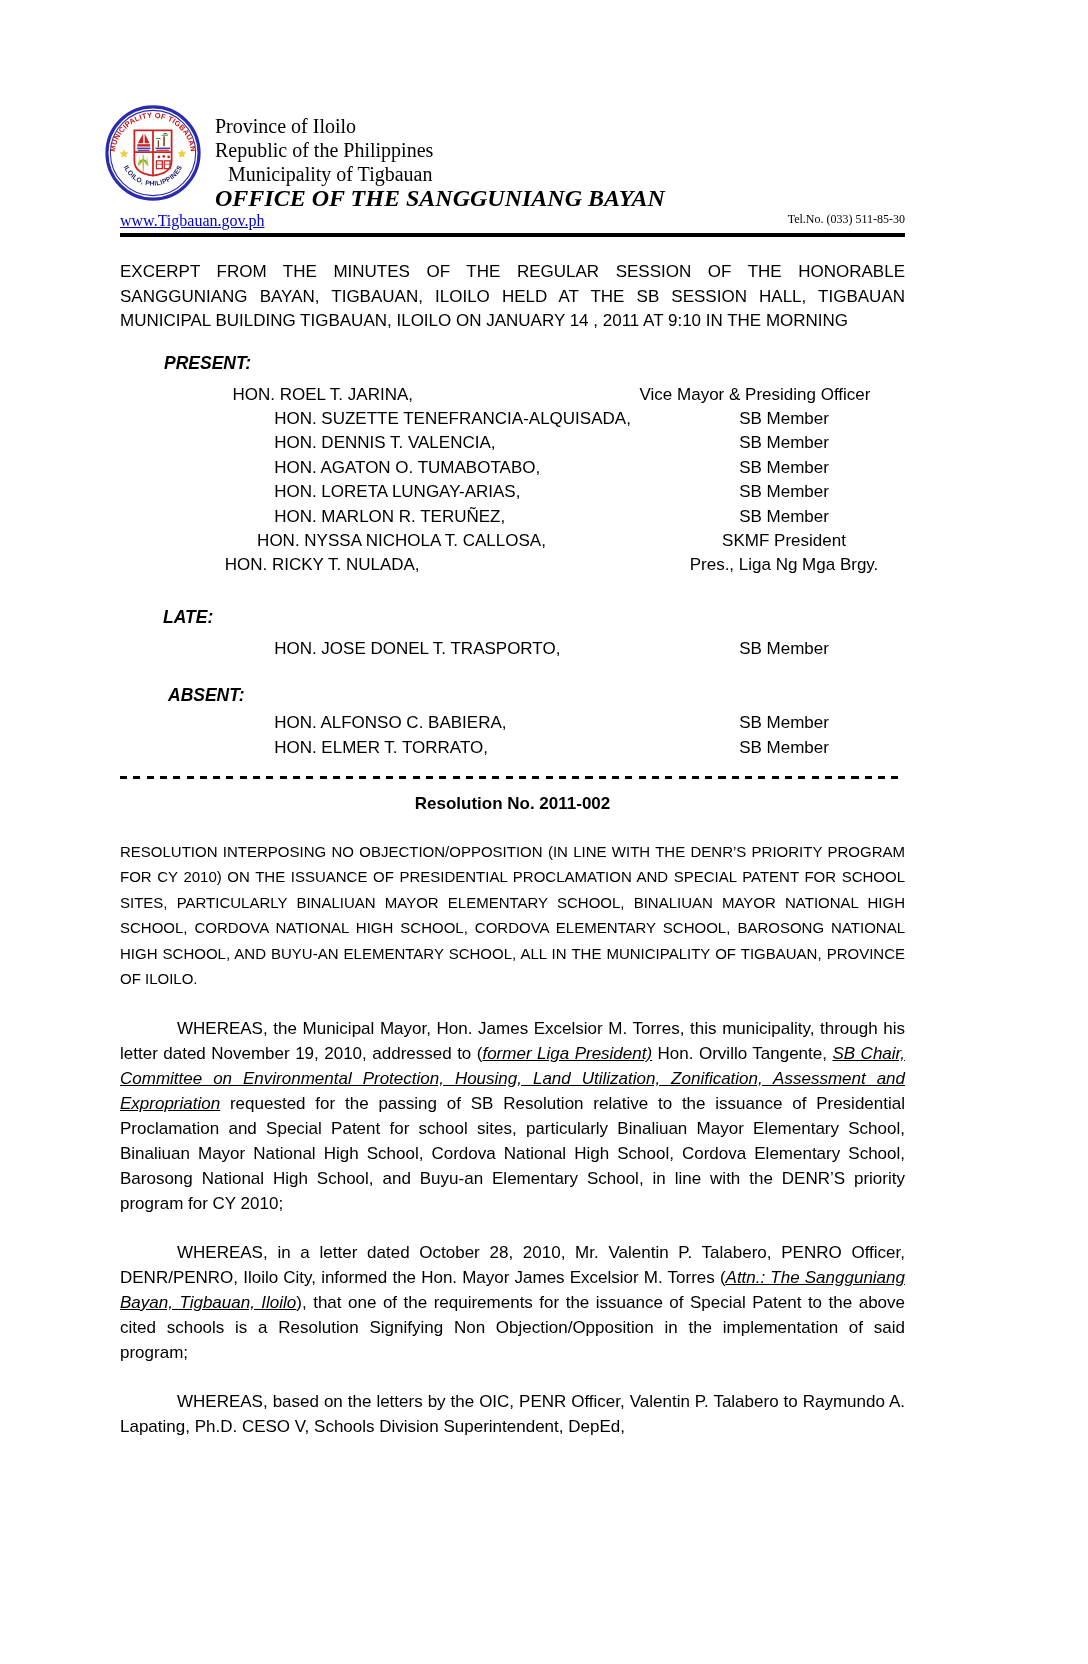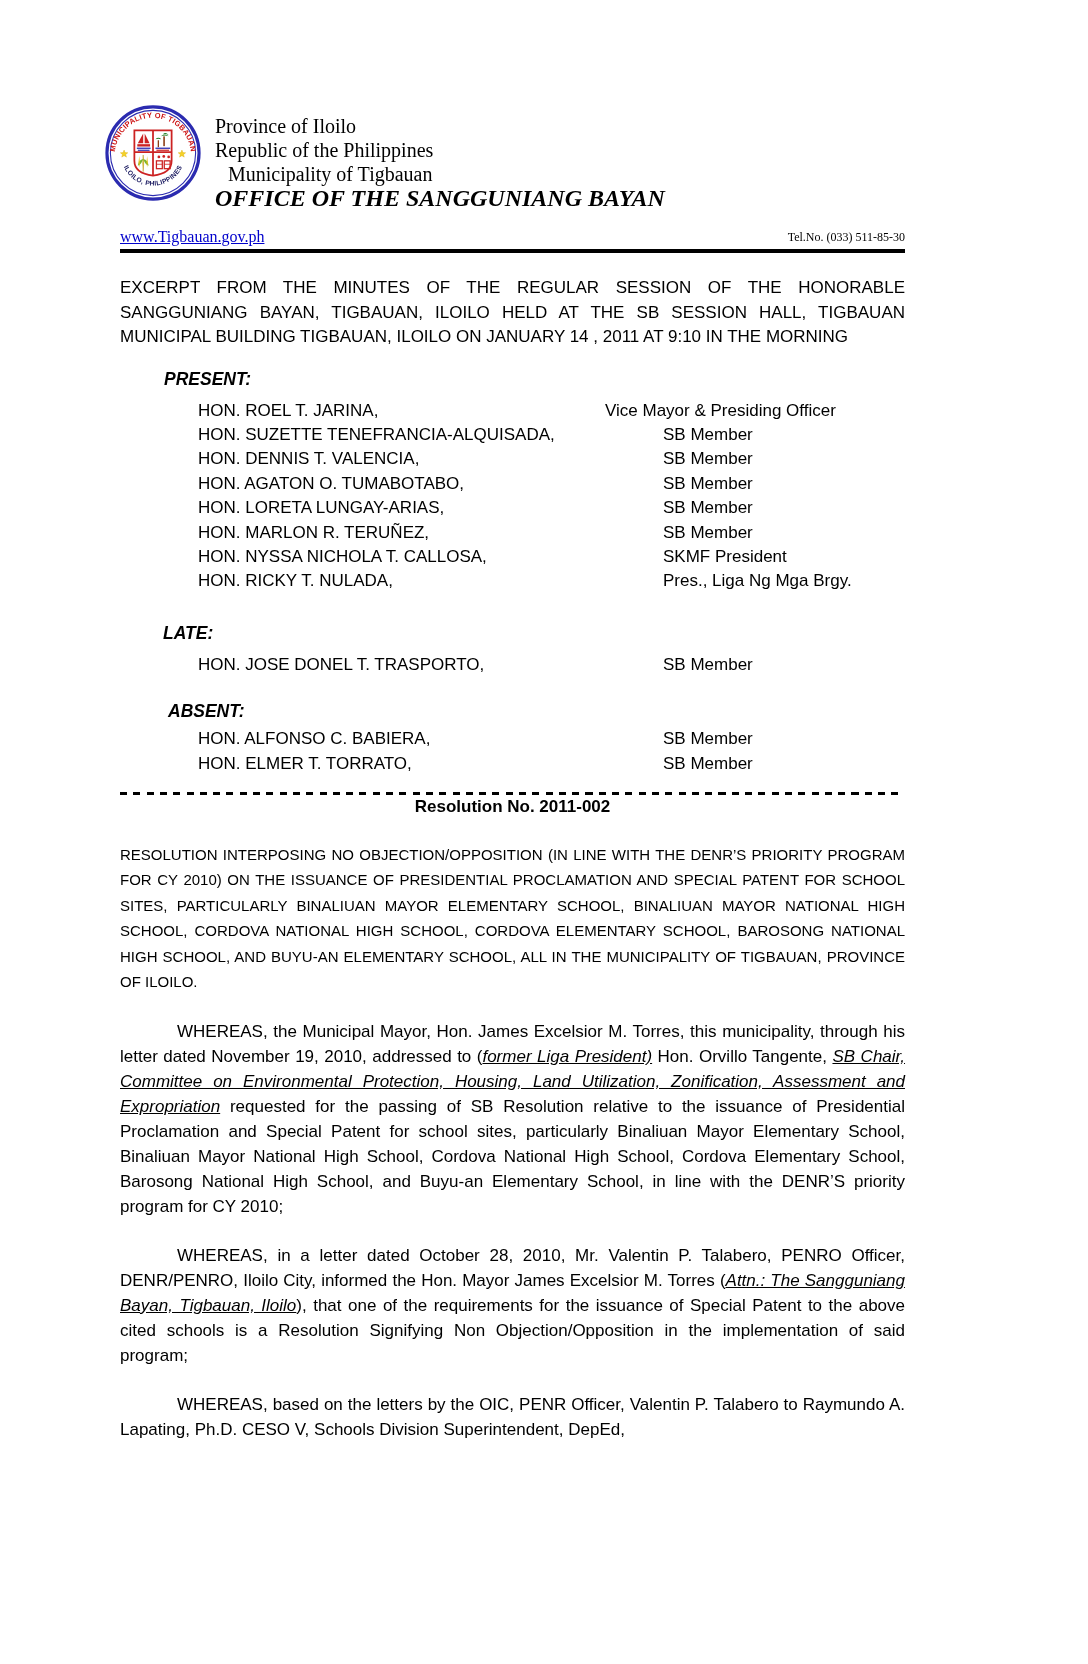--- a/index.html
+++ b/index.html
@@ -9,38 +9,38 @@
   }
   .page{padding:104px 183px 0 120px;}
 
   
   .hdr{display:flex;align-items:flex-start;margin-left:-16px;}
   .seal{width:98px;height:98px;flex:0 0 auto;}
   .hdr-text{margin-left:13px;padding-top:10px;font-family:"Liberation Serif", serif;
             font-size:20px;line-height:24px;}
   .hdr-text .l3{padding-left:13px;}
   .hdr-text .office{font-weight:bold;font-style:italic;font-size:24px;padding-left:-2px;text-align:right;}
-  .contact-row{display:flex;justify-content:space-between;align-items:center;
-               font-family:"Liberation Serif", serif;margin-top:18px;}
+  .contact-row{display:flex;justify-content:space-between;align-items:flex-start;
+               font-family:"Liberation Serif", serif;margin-top:2px;}
   .site-link{color:#0000cc;text-decoration:underline;font-size:16px;}
   .tel{font-size:12px;color:#000;}
   .rule{border-bottom:4px solid #000;margin-top:3px;}
 
   
   .excerpt{margin-top:23px;font-size:17px;line-height:24.5px;text-align:justify;}
   .att-label{font-weight:bold;font-style:italic;font-size:17.5px;line-height:24px;}
   .att-section.sec-0 .att-label{margin:14px 0 8px 44px;}
   .att-section.sec-1 .att-label{margin:27px 0 8px 43px;}
   .att-section.sec-2 .att-label{margin:22px 0 4px 48px;}
-  .att-row{display:flex;margin-left:78px;font-size:17px;line-height:24.4px;}
+  .att-row{display:flex;margin-left:78px;font-size:17px;line-height:24.4px;justify-content:center;}
   .att-name{width:465px;flex:0 0 auto;}
   .att-row.first-row .att-name{width:407px;}
   .dashes{height:3px;margin-top:16px;
           background:repeating-linear-gradient(to right,#000 0 7px,transparent 7px 13.3px);}
-  .res-no{text-align:center;font-weight:bold;font-size:17px;line-height:24px;}
+  .res-no{text-align:center;font-weight:bold;font-size:17px;margin-top:13px;line-height:24px;}
   .res-title{margin-top:23px;font-size:15px;line-height:25.5px;text-align:justify;}
   .body-par{margin:24px 0 0 0;font-size:17px;line-height:25px;text-align:justify;text-indent:57px;}
   .body-par i{font-style:italic;text-decoration:underline;}
 </style>
 </head>
 <body>
 
 <div class="page">
 
   <div class="hdr">

